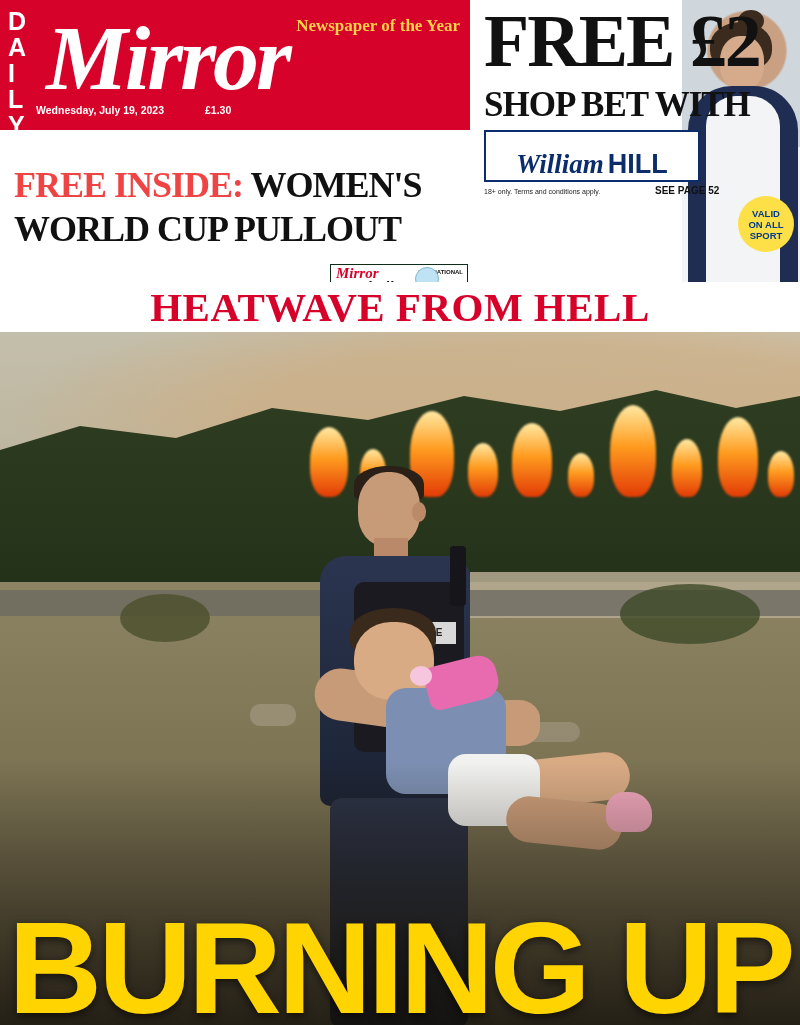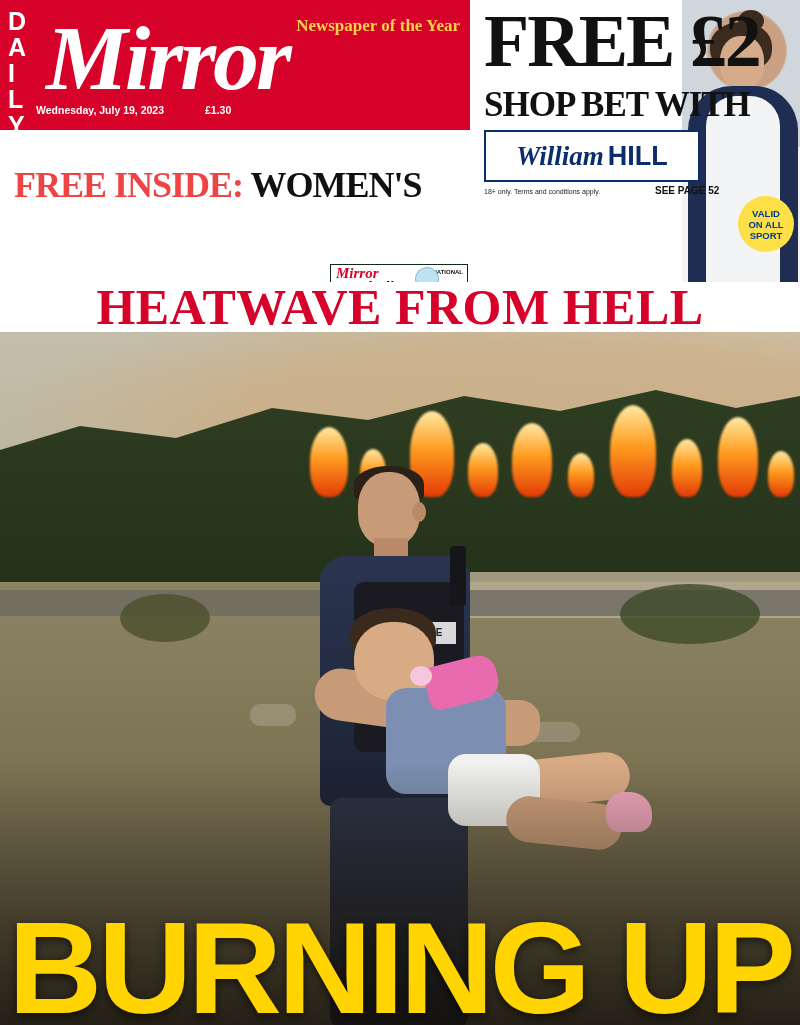--- a/index.html
+++ b/index.html
@@ -160,21 +160,21 @@
     color: #111111;
     white-space: nowrap;
   }
   .wh-box {
     position: absolute;
     left: 14px; top: 130px;
     width: 212px; height: 48px;
     background: #ffffff;
     border: 2px solid #0b2d6b;
     display: flex;
-    align-items: center;
+    align-items: flex-end;
     justify-content: center;
   }
   .wh-william {
     font-family: "Liberation Serif", serif;
     font-style: italic;
     font-weight: bold;
     font-size: 27px;
     color: #0b2d6b;
     margin-right: 4px;
   }
@@ -297,21 +297,21 @@
     left: 0; top: 282px;
     width: 800px; height: 50px;
     background: #ffffff;
     display: flex;
     align-items: center;
     justify-content: center;
   }
   .heatband-text {
     font-family: "Liberation Serif", serif;
     font-weight: bold;
-    font-size: 50px;
+    font-size: 41px;
     letter-spacing: 0.5px;
     color: #d6022a;
     white-space: nowrap;
   }
 
   
   .photo {
     position: absolute;
     left: 0; top: 332px;
     width: 800px; height: 693px;
@@ -498,20 +498,21 @@
       <span class="wh-hill">HILL</span>
     </div>
     <div class="promo-terms">18+ only. Terms and conditions apply.</div>
     <div class="promo-page">SEE PAGE 52</div>
   </div>
 
   <div class="freeinside">
     <div class="fi-line1">
       <span class="fi-blue">FREE INSIDE:</span><span class="fi-black"> WOMEN'S</span>
     </div>
+    <div class="fi-line2">WORLD CUP PULLOUT</div>
 
     <div class="minimag">
       <div class="mm-top">
         <span class="mm-mirror">Mirror</span>
         <span class="mm-football">Football</span>
         <span class="mm-natl">THE NATIONAL</span>
         <span class="mm-ball"></span>
       </div>
       <div class="mm-headline">
         <div>LET'S DO</div>

